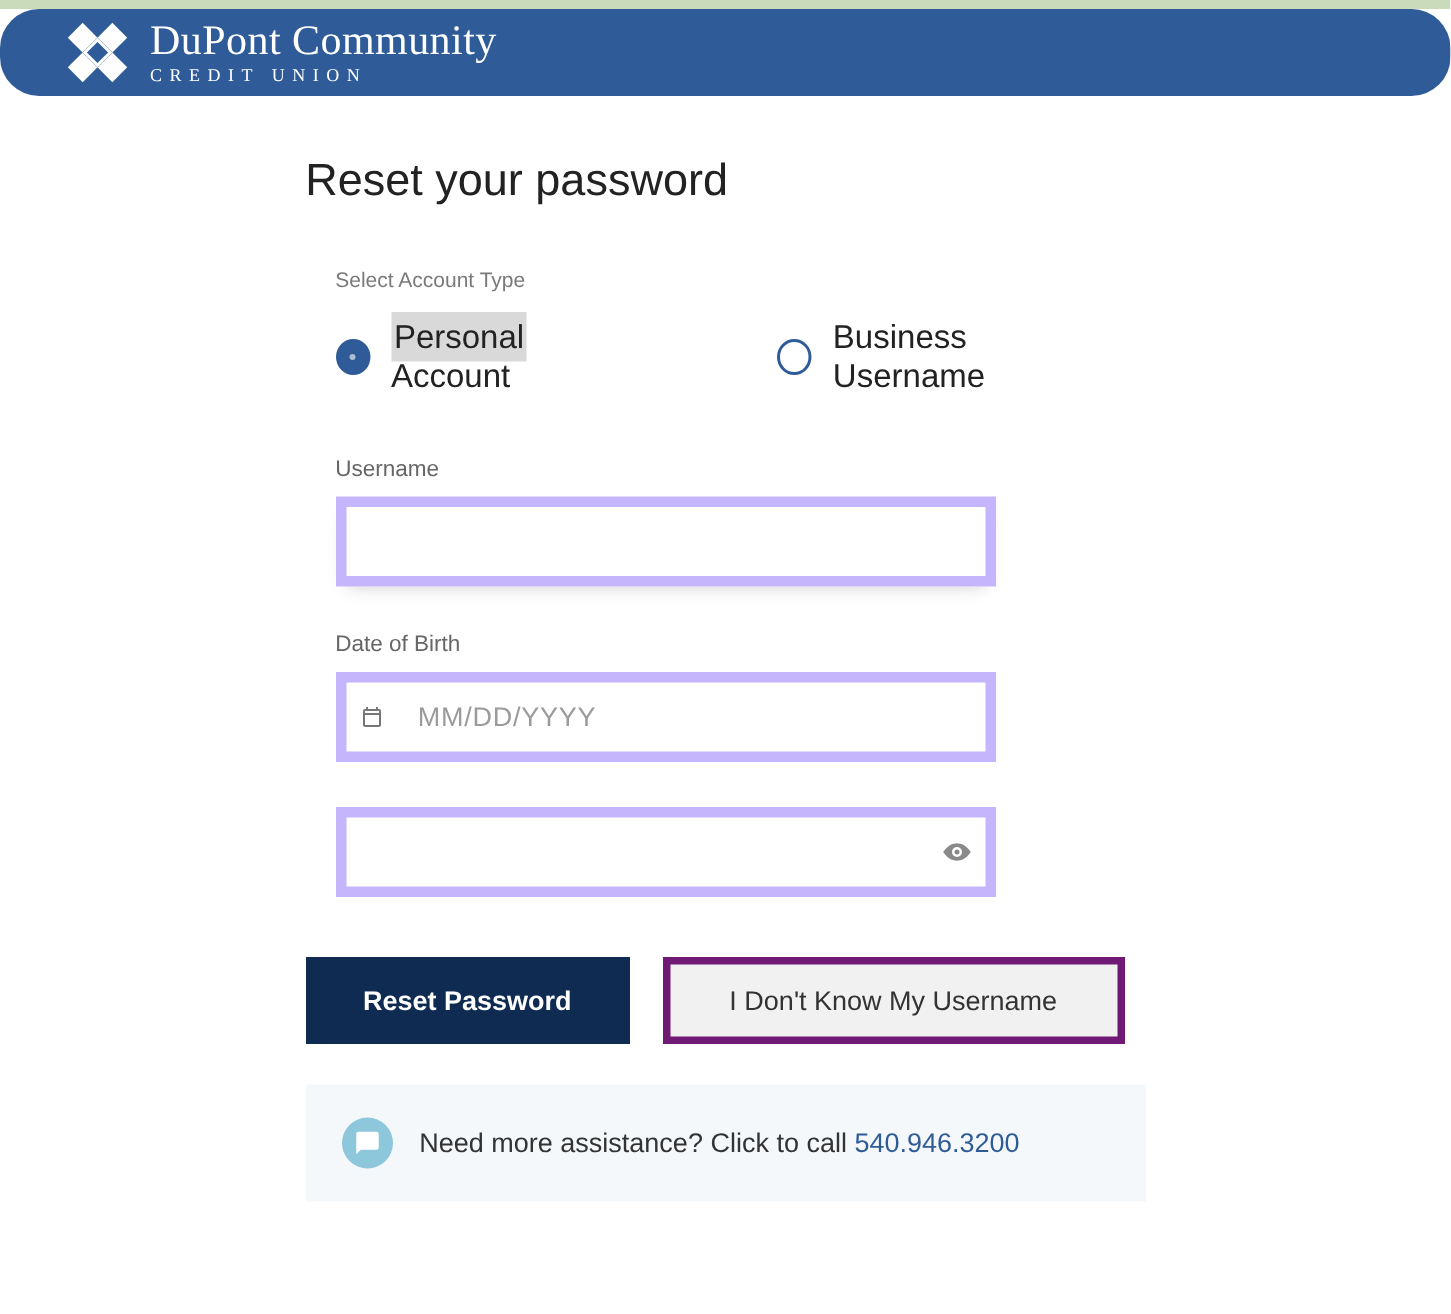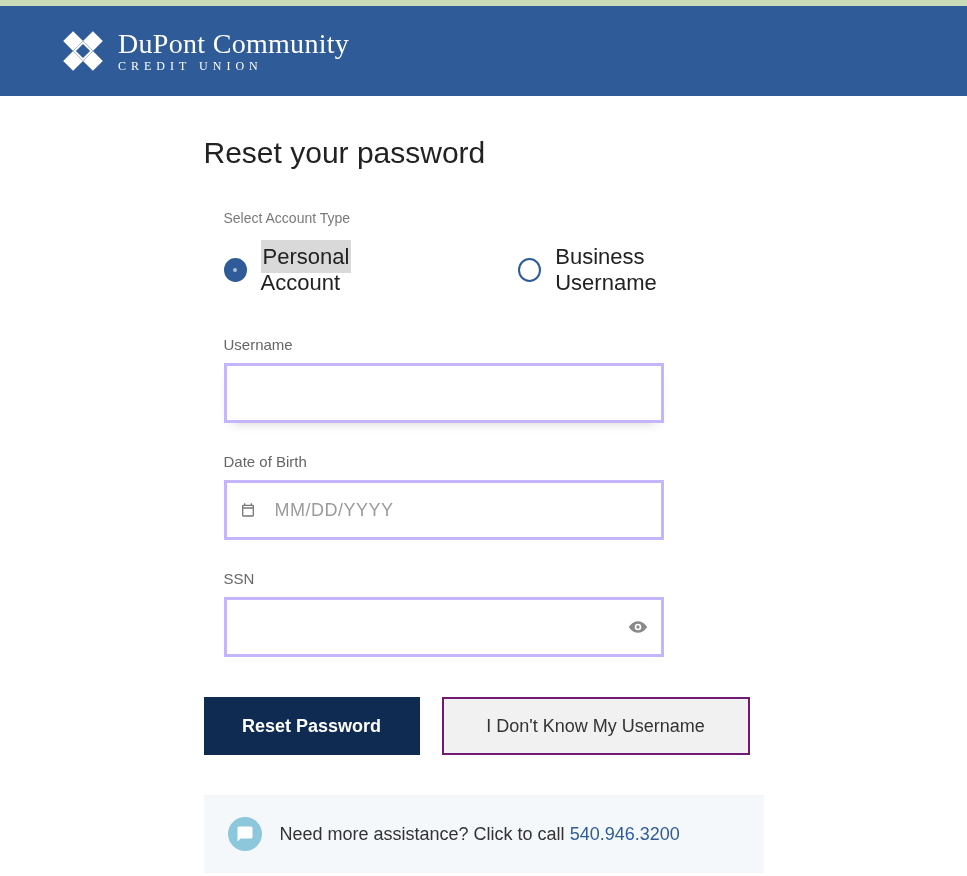--- a/index.html
+++ b/index.html
@@ -9,24 +9,25 @@
     width: 967px;
     height: 876px;
     overflow: hidden;
   }
   .top-strip {
     height: 6px;
     background: #c9dbb8;
   }
   .header {
     background: #2f5c98;
-    height: 90px;
-    display: flex;
-    align-items: center;
-    padding-left: 62px;
+    height: 58px;
+    display: flex;
+    align-items: center;
+    padding-left: 44px;
+    border-radius: 26px;
   }
   .logo-wrap {
     display: flex;
     align-items: center;
     gap: 14px;
     color: #fff;
   }
   .logo-mark {
     width: 42px;
     height: 42px;
@@ -127,21 +128,21 @@
     color: #666;
     margin-bottom: 10px;
   }
   .field-group {
     margin-bottom: 30px;
     width: 440px;
   }
   .text-input {
     width: 100%;
     height: 60px;
-    border: 3px solid #c4b5fd;
+    border: 7px solid #c4b5fd;
     font-size: 18px;
     padding: 0 18px;
     outline: none;
     background: #fff;
   }
   .text-input.shadowed {
     box-shadow: 0 6px 12px -8px rgba(0,0,0,0.25);
   }
   .input-wrap {
     position: relative;
@@ -164,41 +165,41 @@
     cursor: pointer;
     display: flex;
   }
   .text-input.has-left-icon { padding-left: 48px; }
   .text-input.has-right-icon { padding-right: 48px; }
   .text-input::placeholder { color: #9b9b9b; letter-spacing: 0.5px; }
   .button-row {
     display: flex;
     gap: 22px;
     margin-top: 40px;
-    margin-bottom: 40px;
+    margin-bottom: 27px;
   }
   .btn {
     height: 58px;
     font-size: 18px;
     border: none;
     cursor: pointer;
     display: flex;
     align-items: center;
     justify-content: center;
   }
   .btn-primary {
     background: #0f2b52;
     color: #fff;
     width: 216px;
     font-weight: 600;
   }
   .btn-secondary {
     background: #f1f1f1;
     color: #333;
-    border: 2px solid #701a75;
+    border: 5px solid #701a75;
     width: 308px;
   }
   .assist-bar {
     background: #f4f8fb;
     padding: 22px 24px;
     display: flex;
     align-items: center;
     gap: 18px;
     font-size: 18px;
     color: #333;
@@ -268,21 +269,20 @@
         <span class="left-icon">
           <svg width="16" height="16" viewBox="0 0 24 24" fill="currentColor">
               <path d="M19 4h-1V2h-2v2H8V2H6v2H5a2 2 0 0 0-2 2v14a2 2 0 0 0 2 2h14a2 2 0 0 0 2-2V6a2 2 0 0 0-2-2zm0 16H5V10h14v10zM5 8V6h14v2H5z"></path>
             </svg>
         </span>
         <input type="text" class="text-input has-left-icon" placeholder="MM/DD/YYYY" style="">
       </div>
     </div>
 
     <div class="field-group">
-      <div class="field-label">SSN</div>
       <div class="input-wrap">
         <input type="password" class="text-input has-right-icon" value="" style="">
         <span class="right-icon">
           <svg width="20" height="20" viewBox="0 0 24 24" fill="currentColor">
               <path d="M12 5c-7 0-11 7-11 7s4 7 11 7 11-7 11-7-4-7-11-7zm0 11a4 4 0 1 1 0-8 4 4 0 0 1 0 8zm0-6a2 2 0 1 0 0 4 2 2 0 0 0 0-4z"></path>
             </svg>
         </span>
       </div>
     </div>
   </div>

